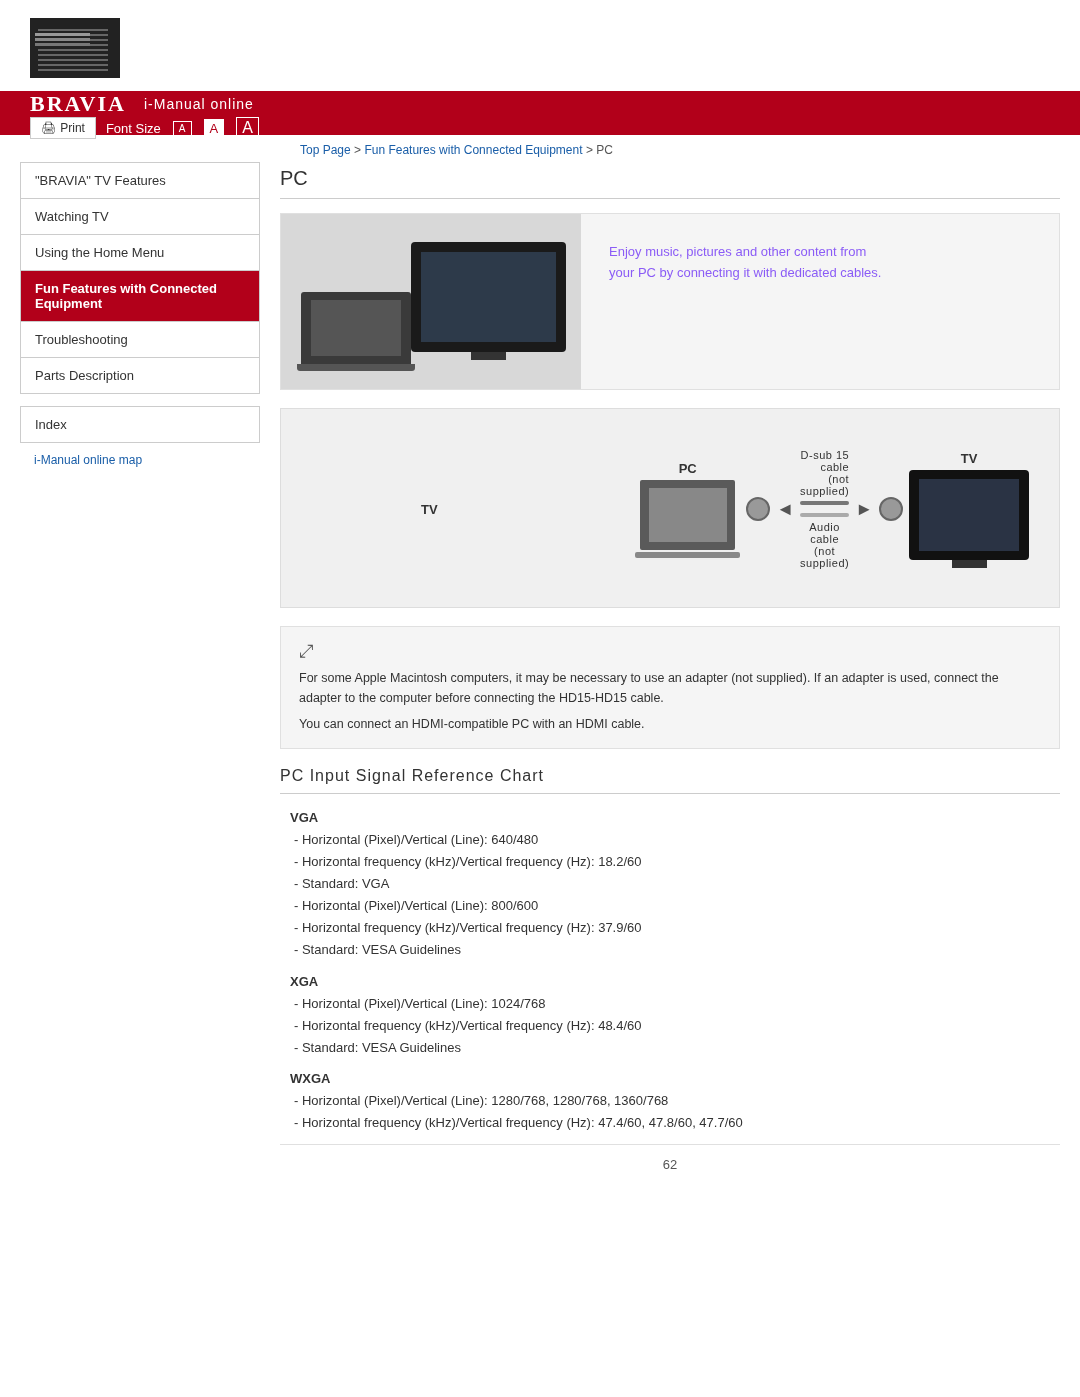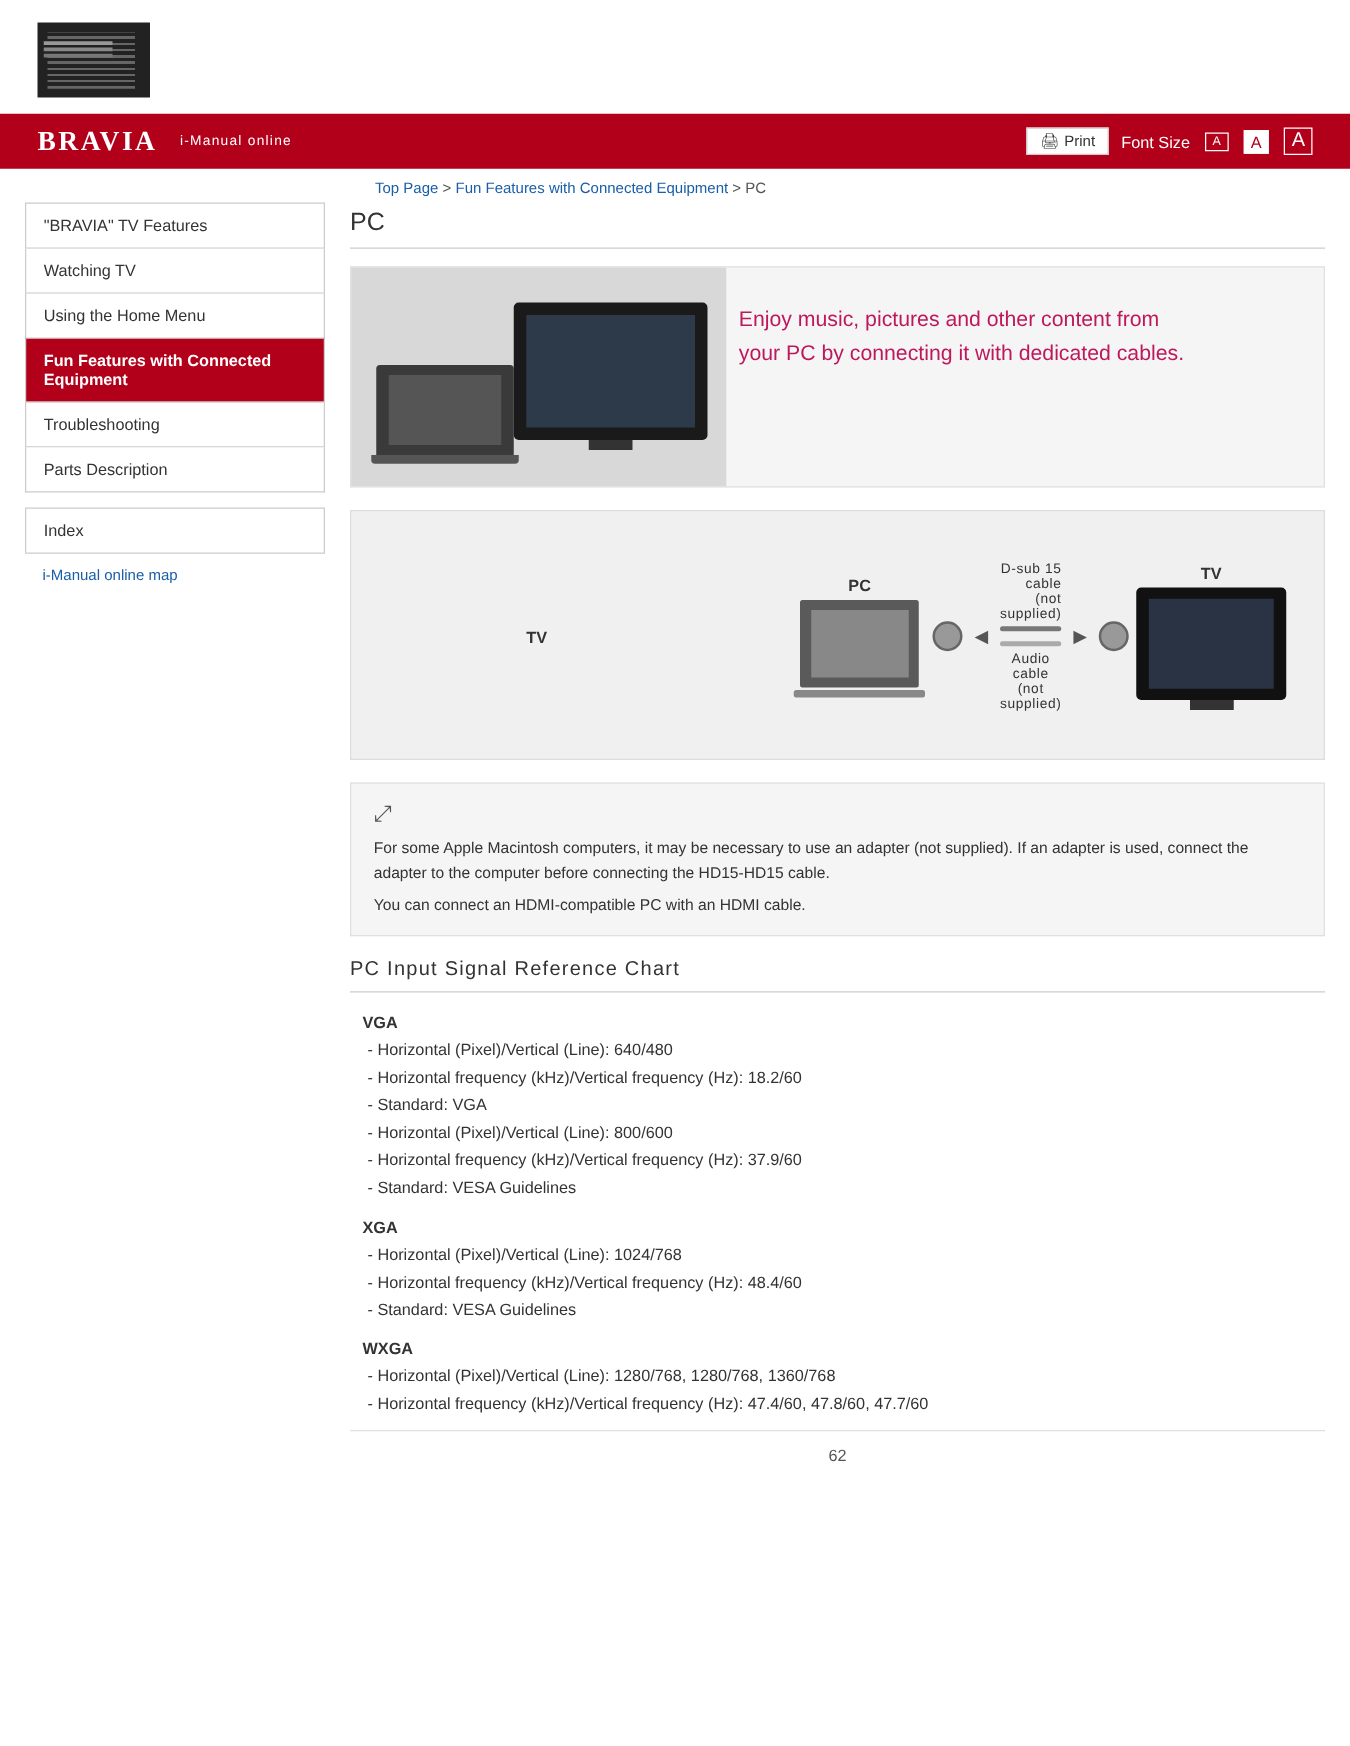--- a/index.html
+++ b/index.html
@@ -5,24 +5,24 @@
     * { box-sizing: border-box; margin: 0; padding: 0; }
     body { font-family: Arial, sans-serif; font-size: 13px; background: #fff; color: #333; width: 1080px; min-height: 1397px; }
 
     
     .top-logo { padding: 18px 30px 10px 30px; }
     .logo-img { width: 90px; height: 60px; background: #222; display: inline-block; position: relative; overflow: hidden; }
     .logo-img::before { content: ''; position: absolute; top: 8px; left: 8px; width: 70px; height: 45px; background: repeating-linear-gradient(0deg, #666 0px, #666 2px, transparent 2px, transparent 5px); }
     .logo-img::after { content: ''; position: absolute; top: 15px; left: 5px; width: 55px; height: 3px; background: #999; box-shadow: 0 5px 0 #888, 0 10px 0 #777; }
 
     
-    .nav-bar { background: #b2001a; display: flex; justify-content: space-between; padding: 0 30px; height: 44px; }
+    .nav-bar { background: #b2001a; display: flex; justify-content: space-between; padding: 0 30px; height: 44px; flex-direction: column; }
     .nav-bar-left { display: flex; align-items: center; gap: 18px; }
     .bravia-logo { color: #fff; font-size: 22px; font-weight: bold; letter-spacing: 2px; font-family: 'Times New Roman', serif; }
-    .nav-title { color: #fff; font-size: 11px; letter-spacing: 1px; }
+    .nav-title { color: #fff; font-size: 14px; letter-spacing: 1px; }
     .nav-bar-right { display: flex; align-items: center; gap: 10px; }
     .print-btn { background: #fff; border: 1px solid #ccc; padding: 3px 10px; font-size: 12px; cursor: pointer; display: flex; align-items: center; gap: 4px; color: #333; }
     .font-size-label { color: #fff; font-size: 13px; }
     .font-size-btn { display: inline-block; border: 1px solid #fff; color: #fff; padding: 1px 5px; cursor: pointer; margin-left: 2px; }
     .font-size-btn.active { background: #fff; color: #b2001a; }
 
     
     .breadcrumb { padding: 8px 30px 5px 300px; font-size: 12px; color: #1a5ea8; }
     .breadcrumb a { color: #1a5ea8; text-decoration: none; }
     .breadcrumb span { color: #555; }
@@ -39,21 +39,21 @@
     .sidebar-index { padding: 10px 14px; border: 1px solid #ccc; cursor: pointer; font-size: 13px; color: #333; background: #fff; }
     .sidebar-map-link { padding: 10px 14px; font-size: 12px; color: #1a5ea8; cursor: pointer; text-decoration: none; display: block; }
 
     
     .main { flex: 1; padding-top: 5px; }
     .page-title { font-size: 20px; font-weight: normal; color: #333; padding-bottom: 8px; border-bottom: 1px solid #ccc; margin-bottom: 14px; }
 
     
     .intro-section { display: flex; background: #f5f5f5; margin-bottom: 18px; border: 1px solid #e0e0e0; }
     .intro-image { width: 300px; height: 175px; background: #d8d8d8; flex-shrink: 0; display: flex; align-items: center; justify-content: center; overflow: hidden; position: relative; }
-    .intro-text { padding: 28px 10px; font-size: 17px; line-height: 1.6; color: #be185d; }
+    .intro-text { padding: 28px 28px; font-size: 13px; line-height: 1.6; color: #8b5cf6; }
 
     
     .note-section { background: #f5f5f5; border: 1px solid #e0e0e0; padding: 14px 18px; margin-bottom: 18px; }
     .note-icon { font-size: 18px; margin-bottom: 6px; color: #555; }
     .note-text { font-size: 12.5px; line-height: 1.6; color: #333; }
 
     
     .section-title { font-size: 16px; font-weight: normal; color: #333; padding-bottom: 8px; border-bottom: 1px solid #ccc; margin-bottom: 16px; letter-spacing: 1px; }
     .signal-table { padding: 0 10px; }
     .signal-category { font-weight: bold; font-size: 13px; margin-top: 12px; margin-bottom: 4px; color: #333; }

